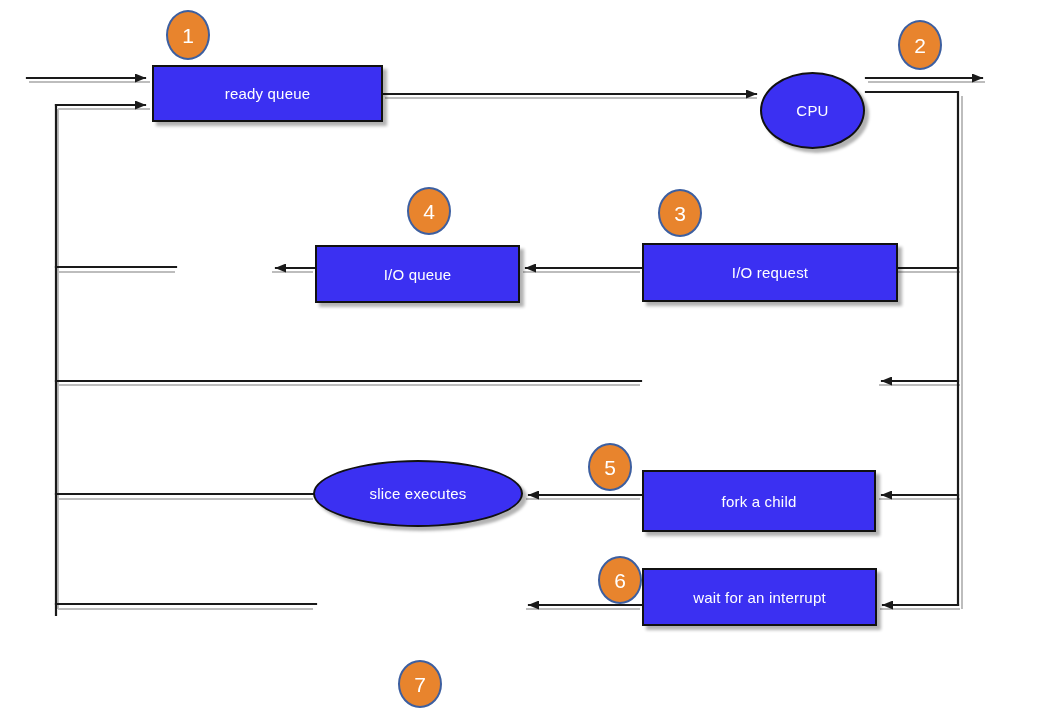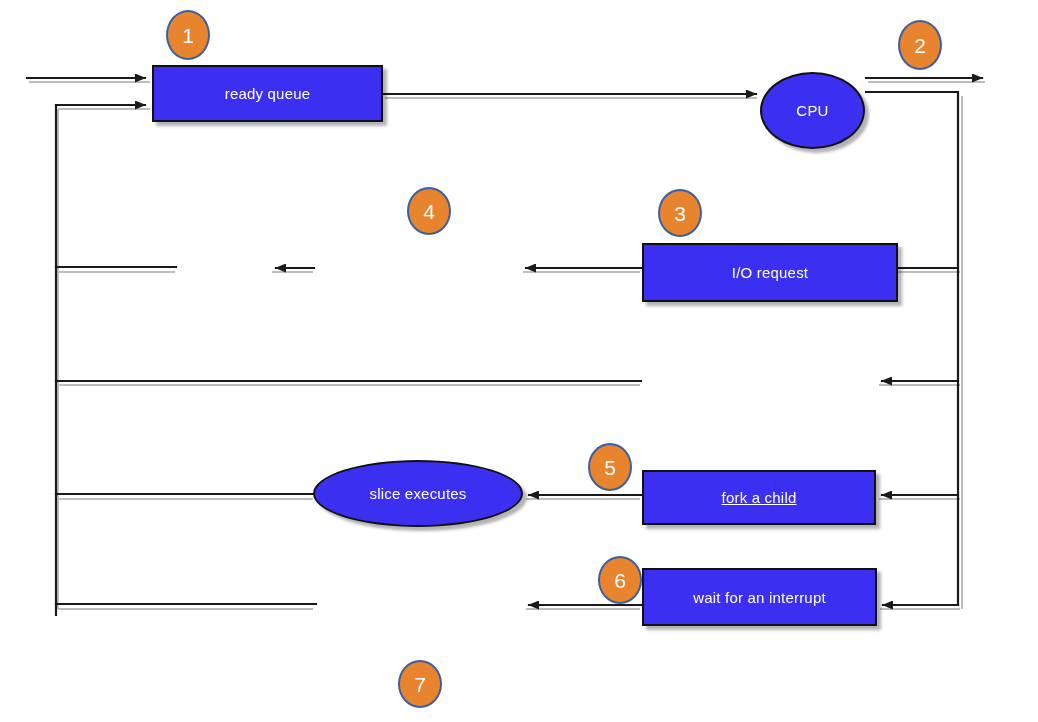--- a/index.html
+++ b/index.html
@@ -86,31 +86,34 @@
 
   <div class="node rect" style="left:152px;top:65px;width:231px;height:57px;">
     <span>ready queue</span>
   </div>
 
   <div class="node circ" style="left:760px;top:72px;width:105px;height:77px;">
     <span>CPU</span>
   </div>
 
 
+  <div class="node rect" style="left:315px;top:245px;width:205px;height:58px;">
+    <span>I/O queue</span>
+  </div>
 
   <div class="node rect" style="left:642px;top:243px;width:256px;height:59px;">
     <span>I/O request</span>
   </div>
 
 
   <div class="node ellip" style="left:313px;top:460px;width:210px;height:67px;">
     <span>slice executes</span>
   </div>
 
-  <div class="node rect" style="left:642px;top:470px;width:234px;height:55px;text-decoration:underline;">
+  <div class="node rect" style="left:642px;top:470px;width:234px;height:62px;">
     <span>fork a child</span>
   </div>
 
 
   <div class="node rect" style="left:642px;top:568px;width:235px;height:58px;">
     <span>wait for an interrupt</span>
   </div>
 
   <div class="badge" style="left:166px;top:10px;width:44px;height:50px;">
     <span>1</span>

